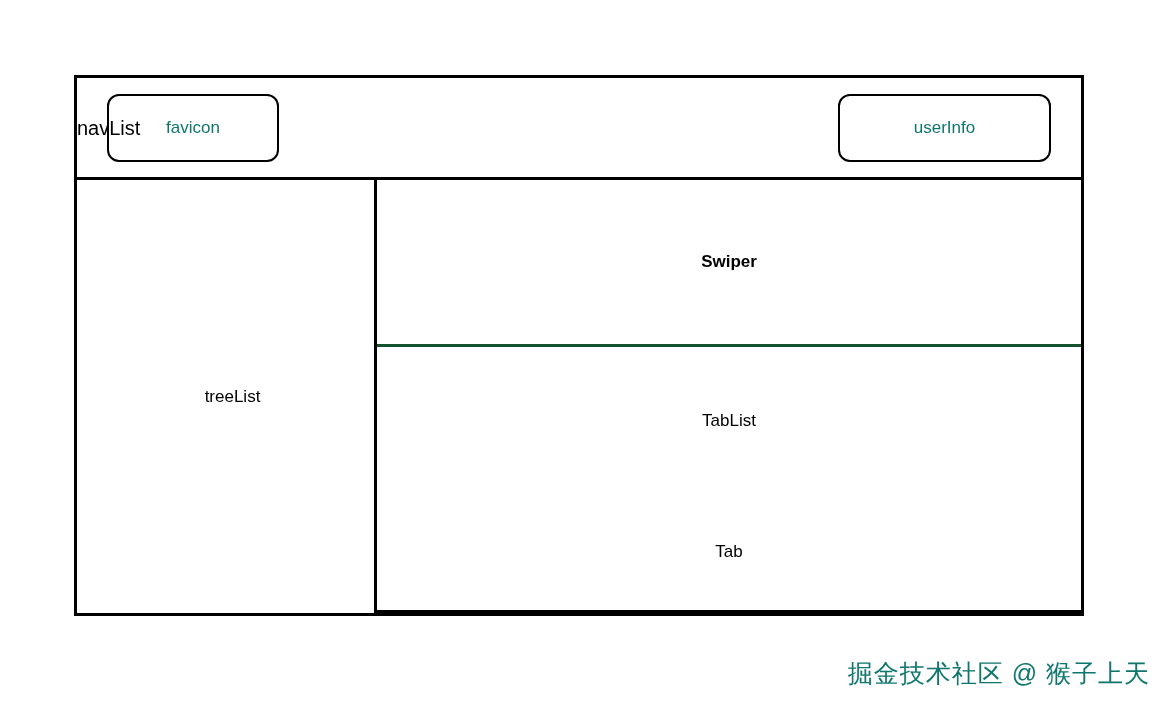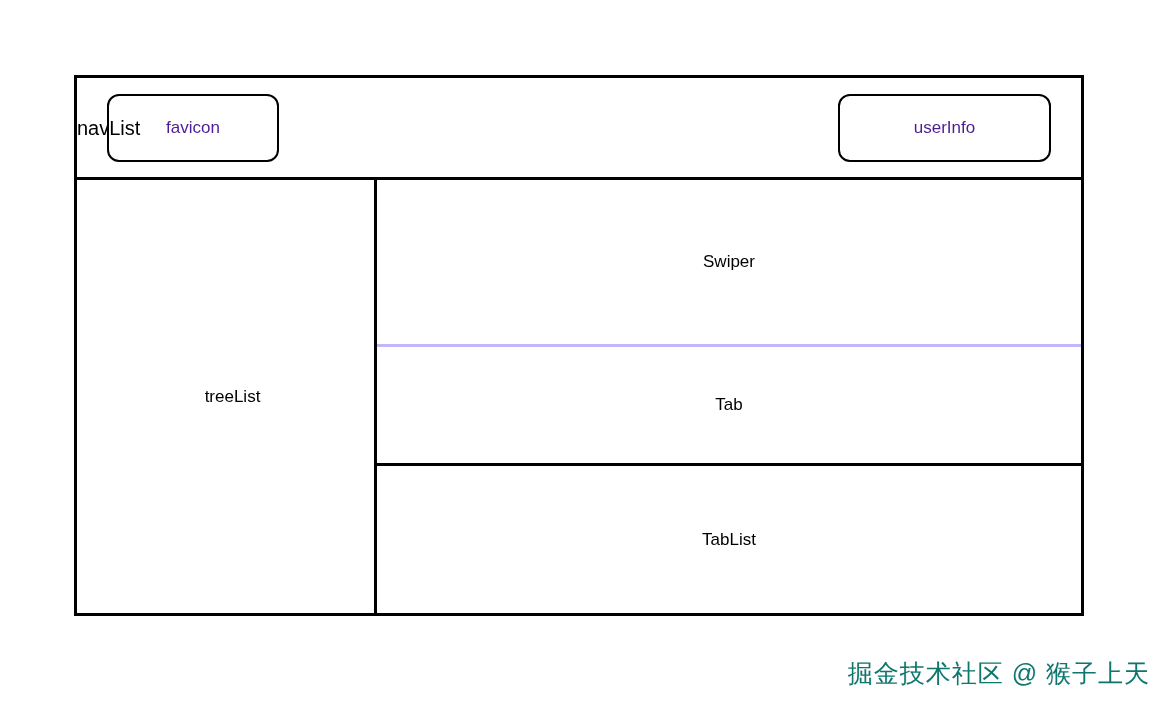--- a/index.html
+++ b/index.html
@@ -46,21 +46,21 @@
     transform: translateY(-50%);
     height: 68px;
     border: 2px solid #000000;
     border-radius: 12px;
     box-sizing: border-box;
     background: #ffffff;
     display: flex;
     align-items: center;
     justify-content: center;
     font-size: 17px;
-    color: #4c1d95;
+    color: #0f766e;
   }
   .pill-favicon { left: 30px;  width: 172px; }
   .pill-userinfo { right: 30px; width: 213px; }
 
   .header-center-label {
     position: absolute;
     left: 0;
     right: 0;
     top: 50%;
     transform: translateY(-50%);
@@ -93,21 +93,21 @@
     min-width: 0;
   }
 
   .content-block {
     display: flex;
     align-items: center;
     justify-content: center;
     box-sizing: border-box;
     font-size: 17px;
   }
-  .block-swiper  { flex: 0 0 167px; border-bottom: 3px solid #c4b5fd; }
+  .block-swiper  { flex: 0 0 167px; border-bottom: 3px solid #14532d; font-weight: bold; }
   .block-tab     { flex: 0 0 119px; border-bottom: 3px solid #000000; }
   .block-tablist { flex: 1 1 auto; }
 
   
   .watermark {
     position: absolute;
     right: 18px;
     bottom: 18px;
     font-size: 25px;
     letter-spacing: 1px;
@@ -135,25 +135,25 @@
   <div class="body-row">
 
     <div class="sidebar">
       <span class="sidebar-label">treeList</span>
     </div>
 
     <div class="content">
       <div class="content-block block-swiper">
         <span>Swiper</span>
       </div>
+      <div class="content-block block-tablist">
+        <span>TabList</span>
+      </div>
       <div class="content-block block-tab">
         <span>Tab</span>
-      </div>
-      <div class="content-block block-tablist">
-        <span>TabList</span>
       </div>
     </div>
 
   </div>
 
 </div>
 
 <div class="watermark">掘金技术社区 @ 猴子上天</div>
 
 </body></html>

